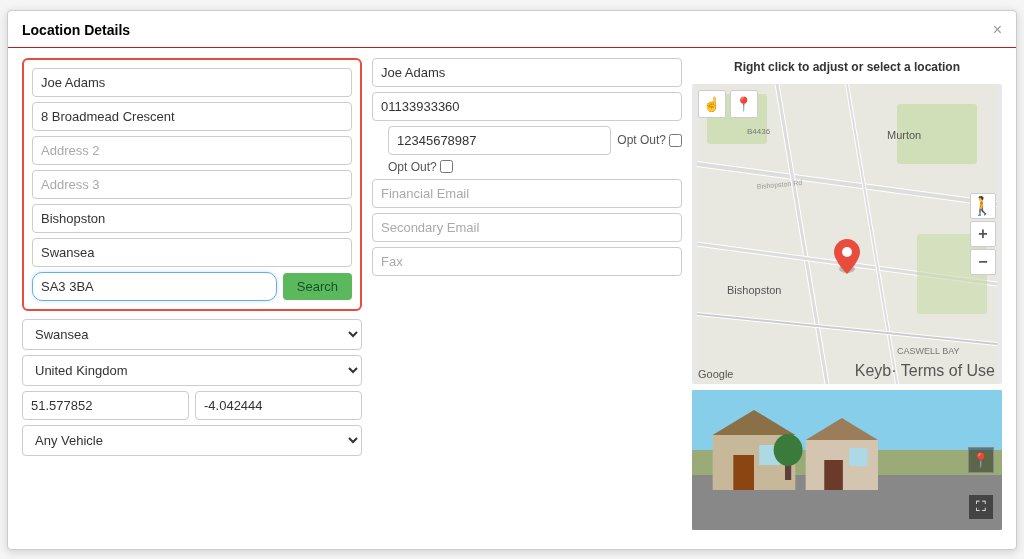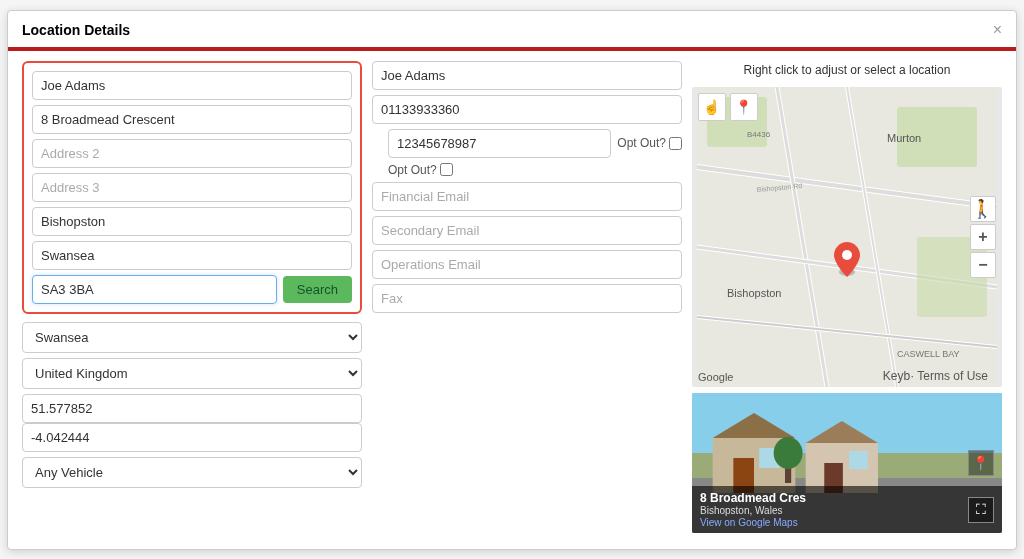--- a/index.html
+++ b/index.html
@@ -17,21 +17,21 @@
       border: 1px solid #ccc;
       border-radius: 4px;
       width: 1010px;
       min-height: 540px;
       padding: 0;
       position: relative;
       box-shadow: 0 2px 10px rgba(0,0,0,0.15);
     }
     .modal-header {
       padding: 10px 14px 8px 14px;
-      border-bottom: 4px solid #b91c1c;
+      border-bottom: 1px solid #b91c1c;
       font-weight: bold;
       font-size: 14px;
       display: flex;
       justify-content: space-between;
       align-items: center;
     }
     .modal-close {
       color: #999;
       font-size: 16px;
       cursor: pointer;
@@ -73,20 +73,21 @@
     }
     .postcode-row {
       display: flex;
       gap: 6px;
       align-items: center;
     }
     .postcode-row .form-input {
       flex: 1;
       border-color: #66afe9;
       box-shadow: 0 0 4px rgba(100,150,255,0.3);
+      border-radius: 10px;
     }
     .search-btn {
       background: #5cb85c;
       color: #14532d;
       border: none;
       border-radius: 4px;
       padding: 6px 14px;
       font-size: 13px;
       cursor: pointer;
       white-space: nowrap;
@@ -104,22 +105,21 @@
       padding: 6px 8px;
       border: 1px solid #ccc;
       border-radius: 4px;
       font-size: 13px;
       color: #333;
       background: #fff;
       appearance: auto;
     }
     .coords-row {
       display: flex;
-      gap: 0;
-      flex-direction: column;
+      gap: 6px;
     }
     .coords-row .form-input {
       flex: 1;
     }
     .checkbox-row {
       display: flex;
       align-items: center;
       gap: 6px;
       padding: 4px 0;
     }
@@ -152,21 +152,21 @@
     
     .right-col {
       flex: 1;
       display: flex;
       flex-direction: column;
       gap: 6px;
     }
     .map-hint {
       text-align: center;
       font-size: 12px;
-      font-weight: normal;
+      font-weight: bold;
       color: #333;
       padding: 2px 0 4px 0;
     }
     .map-container {
       position: relative;
       width: 100%;
       height: 300px;
       background: #e8e8e8;
       border-radius: 2px;
       overflow: hidden;
@@ -221,22 +221,22 @@
     .map-google-label {
       position: absolute;
       bottom: 4px;
       left: 6px;
       font-size: 11px;
       color: #555;
     }
     .map-terms {
       position: absolute;
       bottom: 4px;
-      right: 14px;
-      font-size: 12px;
+      right: 7px;
+      font-size: 16px;
       color: #555;
     }
     .street-view-container {
       position: relative;
       width: 100%;
       height: 140px;
       background: #b0c0b0;
       border-radius: 2px;
       overflow: hidden;
     }
@@ -353,21 +353,20 @@
         </label>
       </div>
       <div class="opt-out-row">
         <label class="opt-label">
           <span>Opt Out?</span>
           <input type="checkbox" style="">
         </label>
       </div>
       <input class="form-input" type="text" placeholder="Financial Email" style="">
       <input class="form-input" type="text" placeholder="Secondary Email" style="">
-      <input class="form-input" type="text" placeholder="Operations Email" style="">
       <input class="form-input" type="text" placeholder="Fax" style="">
     </div>
 
     <div class="right-col">
       <div class="map-hint">Right click to adjust or select a location</div>
 
       <div class="map-container">
         
         <svg class="map-svg" viewBox="0 0 300 300" xmlns="http://www.w3.org/2000/svg">
 
@@ -430,24 +429,19 @@
 
             <rect x="110" y="50" width="70" height="50" fill="#d4c5b0"></rect>
             <polygon points="110,50 145,28 180,50" fill="#9B7D5A"></polygon>
             <rect x="128" y="70" width="18" height="30" fill="#6B3A2A"></rect>
             <rect x="152" y="58" width="18" height="18" fill="#add8e6"></rect>
 
             <rect x="90" y="65" width="6" height="25" fill="#5D4037"></rect>
             <ellipse cx="93" cy="60" rx="14" ry="16" fill="#3a7a3a"></ellipse>
           </svg>
         </div>
-        <div class="street-view-overlay">
-          <div class="sv-title">8 Broadmead Cres</div>
-          <div class="sv-sub">Bishopston, Wales</div>
-          <a href="#" class="sv-link">View on Google Maps</a>
-        </div>
         <div class="sv-pin-icon">📍</div>
         <div class="sv-icon">⛶</div>
       </div>
     </div>
 
   </div>
 </div>
 
 </body></html>

